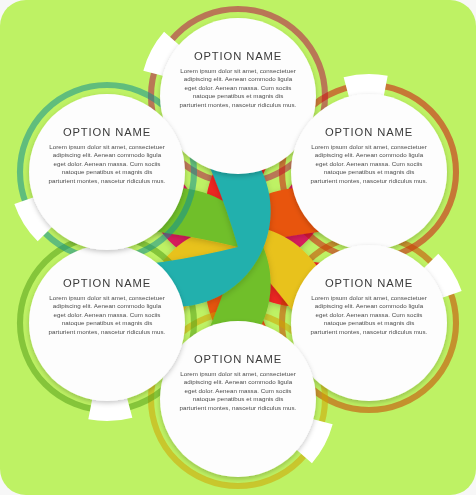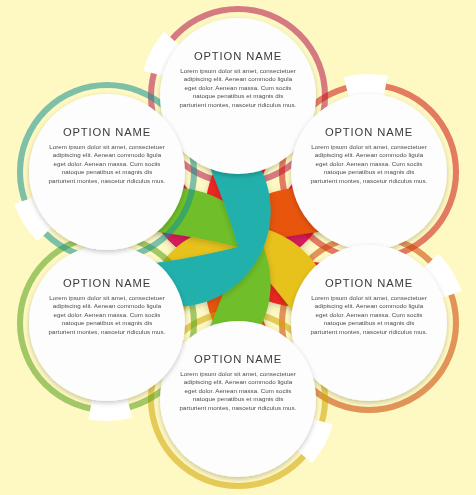--- a/index.html
+++ b/index.html
@@ -6,21 +6,22 @@
   html,body{margin:0;padding:0;}
   body{
     width:476px;height:495px;
     background:#f7f7f7;
     font-family:"Liberation Sans", sans-serif;
     overflow:hidden;
   }
   #stage{
     position:relative;
     width:476px;height:495px;
-    background:#fef9c3;
+    background:#bef264;
+    border-radius:26px;
   }
   #art{
     position:absolute;left:0;top:0;
     width:476px;height:495px;
   }
   .opt-text{
     position:absolute;
     width:118px;
     text-align:center;
     color:#3b3b3b;

